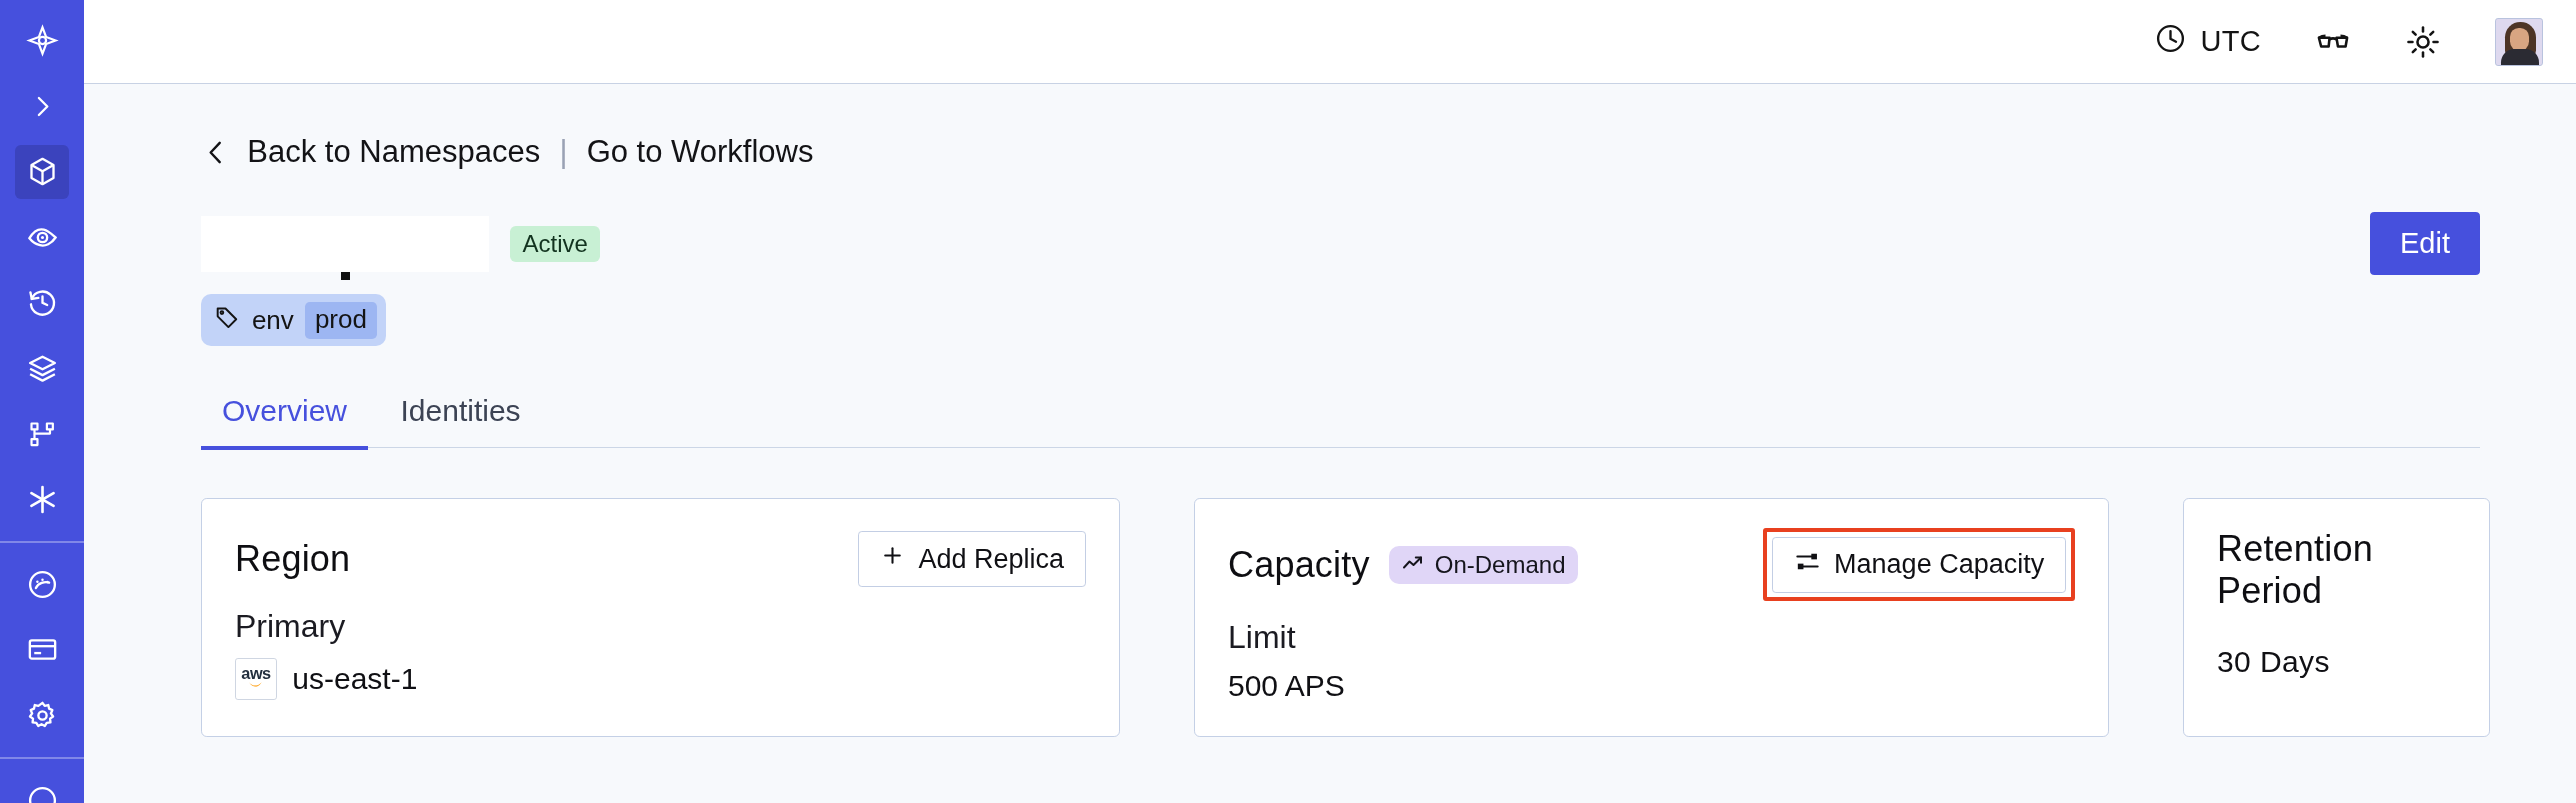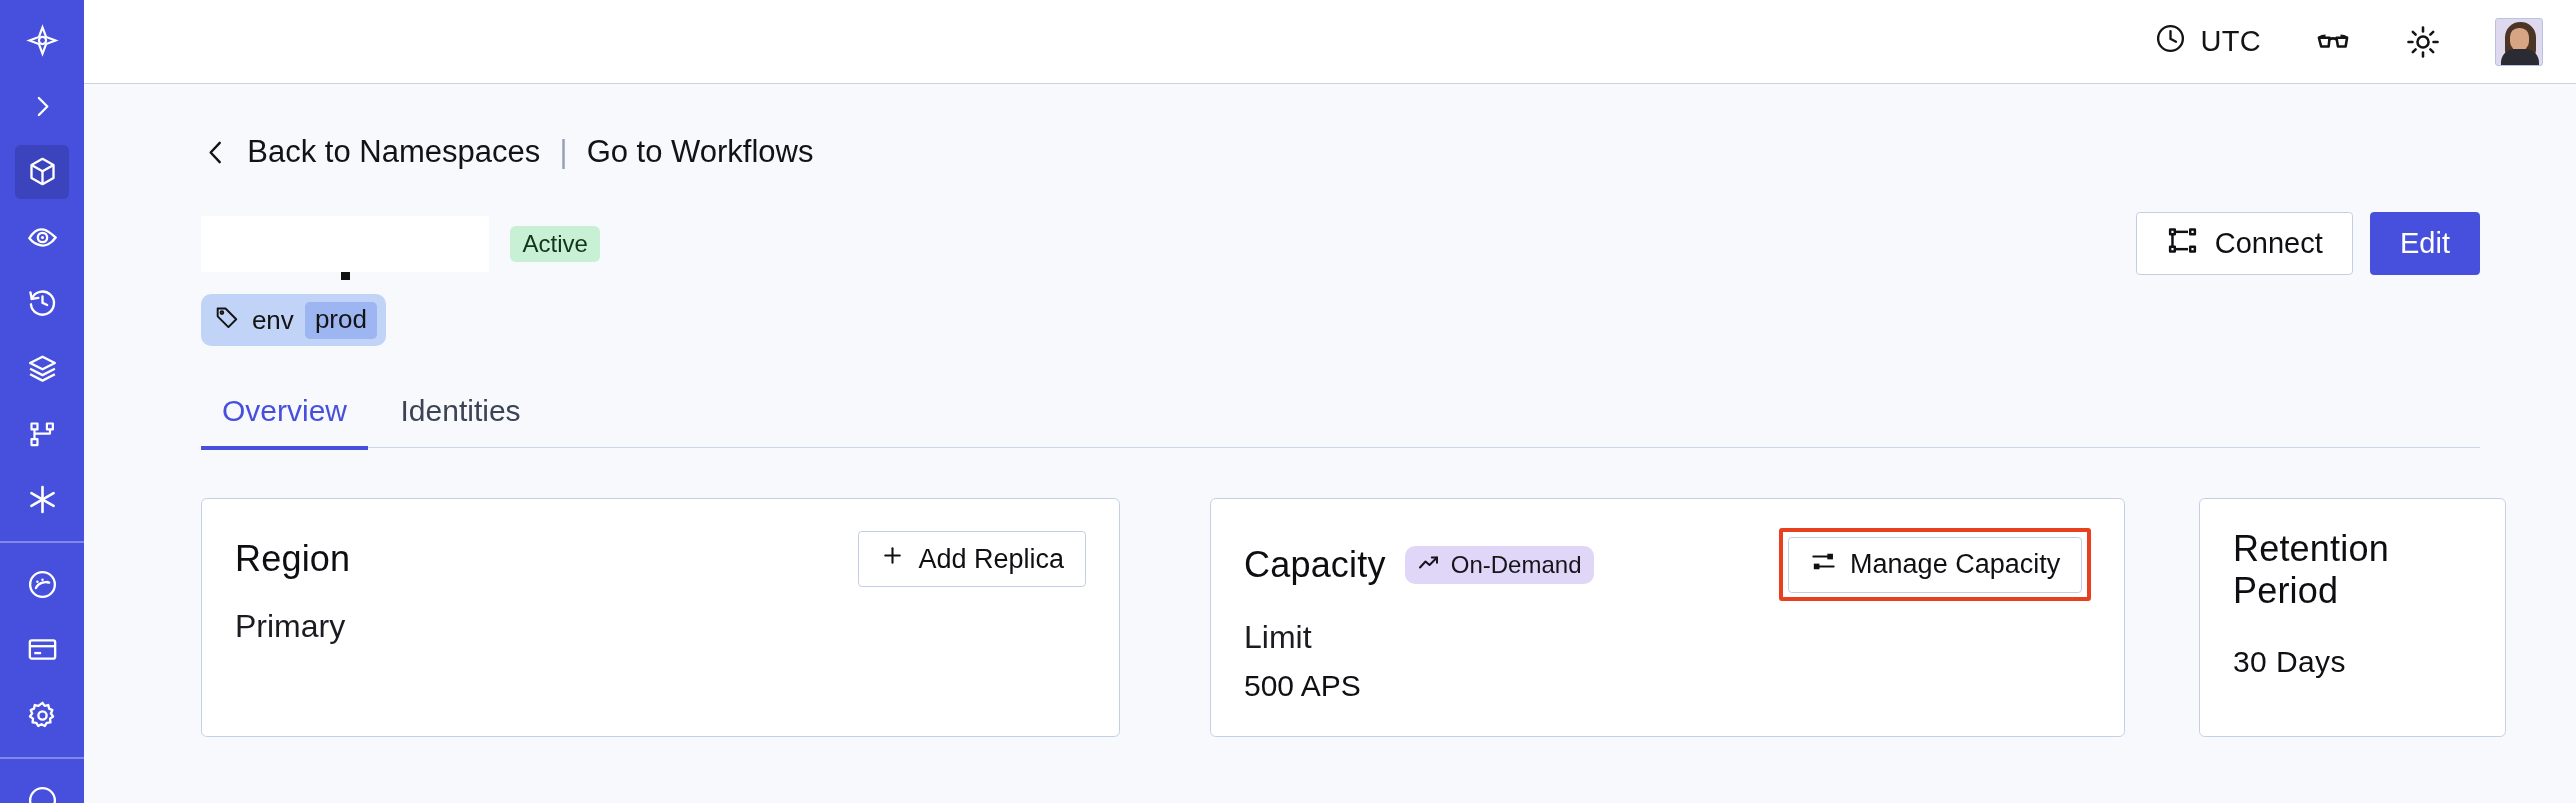--- a/index.html
+++ b/index.html
@@ -178,21 +178,21 @@
     align-items: stretch;
   }
   .card {
     background: #ffffff;
     border: 1.9px solid #c4d0e6;
     border-radius: 5.8px;
     padding: 29px 33px 33px 33px;
     min-height: 203px;
   }
   .card-region   { flex: 0 0 919px; }
-  .card-capacity { flex: 0 0 915px; margin-left: 16px; }
+  .card-capacity { flex: 0 0 915px; }
   .card-retention{ flex: 0 0 307px; }
   .card-head {
     display: flex; align-items: center; justify-content: space-between;
     min-height: 63px;
   }
   .card-head-left { display: flex; align-items: center; gap: 19px; }
   .card-title { font-size: 36px; color: #0e0e12; letter-spacing: 0.2px; }
   .pill {
     display: inline-flex; align-items: center; gap: 9.6px;
     background: #e0d6f7; color: #15151c;
@@ -421,34 +421,20 @@
           <span class="crumb-sep">|</span>
           <span class="crumb-link">Go to Workflows</span>
         </div>
 
         <div class="title-row">
           <div class="title-left">
             <div class="ns-redact"></div>
             <span class="badge">Active</span>
           </div>
           <div class="title-right">
-            <div class="btn btn-outline">
-              <span>
-                <svg width="33" height="33" viewBox="0 0 24 24" fill="none" stroke="#101014" stroke-width="1.8" stroke-linejoin="round">
-                  <rect x="3" y="4" width="3.4" height="3.4"></rect>
-                  <rect x="17.6" y="4" width="3.4" height="3.4"></rect>
-                  <rect x="3" y="16.6" width="3.4" height="3.4"></rect>
-                  <rect x="17.6" y="16.6" width="3.4" height="3.4"></rect>
-                  <path d="M6.4 5.7h9.6"></path>
-                  <path d="M4.7 7.4v9.2"></path>
-                  <path d="M6.4 18.3h9.6"></path>
-                </svg>
-              </span>
-              <span>Connect</span>
-            </div>
             <div class="btn btn-primary">
               <span>Edit</span>
             </div>
           </div>
         </div>
 
         <div class="tags">
           <div class="tag-chip">
             <span>
               <svg width="26" height="26" viewBox="0 0 24 24" fill="none" stroke="#141414" stroke-width="1.8" stroke-linejoin="round">
@@ -477,20 +463,27 @@
                 <span>
                   <svg width="25" height="25" viewBox="0 0 24 24" fill="none" stroke="#101014" stroke-width="2" stroke-linecap="round">
                     <line x1="12" y1="5" x2="12" y2="19"></line>
                     <line x1="5" y1="12" x2="19" y2="12"></line>
                   </svg>
                 </span>
                 <span>Add Replica</span>
               </div>
             </div>
             <div class="card-sub">Primary</div>
+            <div class="card-val">
+              <span class="aws-logo">
+                <span class="aws-t">aws</span>
+                <span class="aws-s">︶</span>
+              </span>
+              <span>us-east-1</span>
+            </div>
           </section>
 
           <section class="card card-capacity">
             <div class="card-head">
               <div class="card-head-left">
                 <span class="card-title">Capacity</span>
                 <span class="pill">
                   <span>
                     <svg width="24" height="24" viewBox="0 0 24 24" fill="none" stroke="#15151c" stroke-width="2" stroke-linecap="round" stroke-linejoin="round">
                       <polyline points="3 16.5 8.5 10.5 12.5 14 20 6.5"></polyline>

